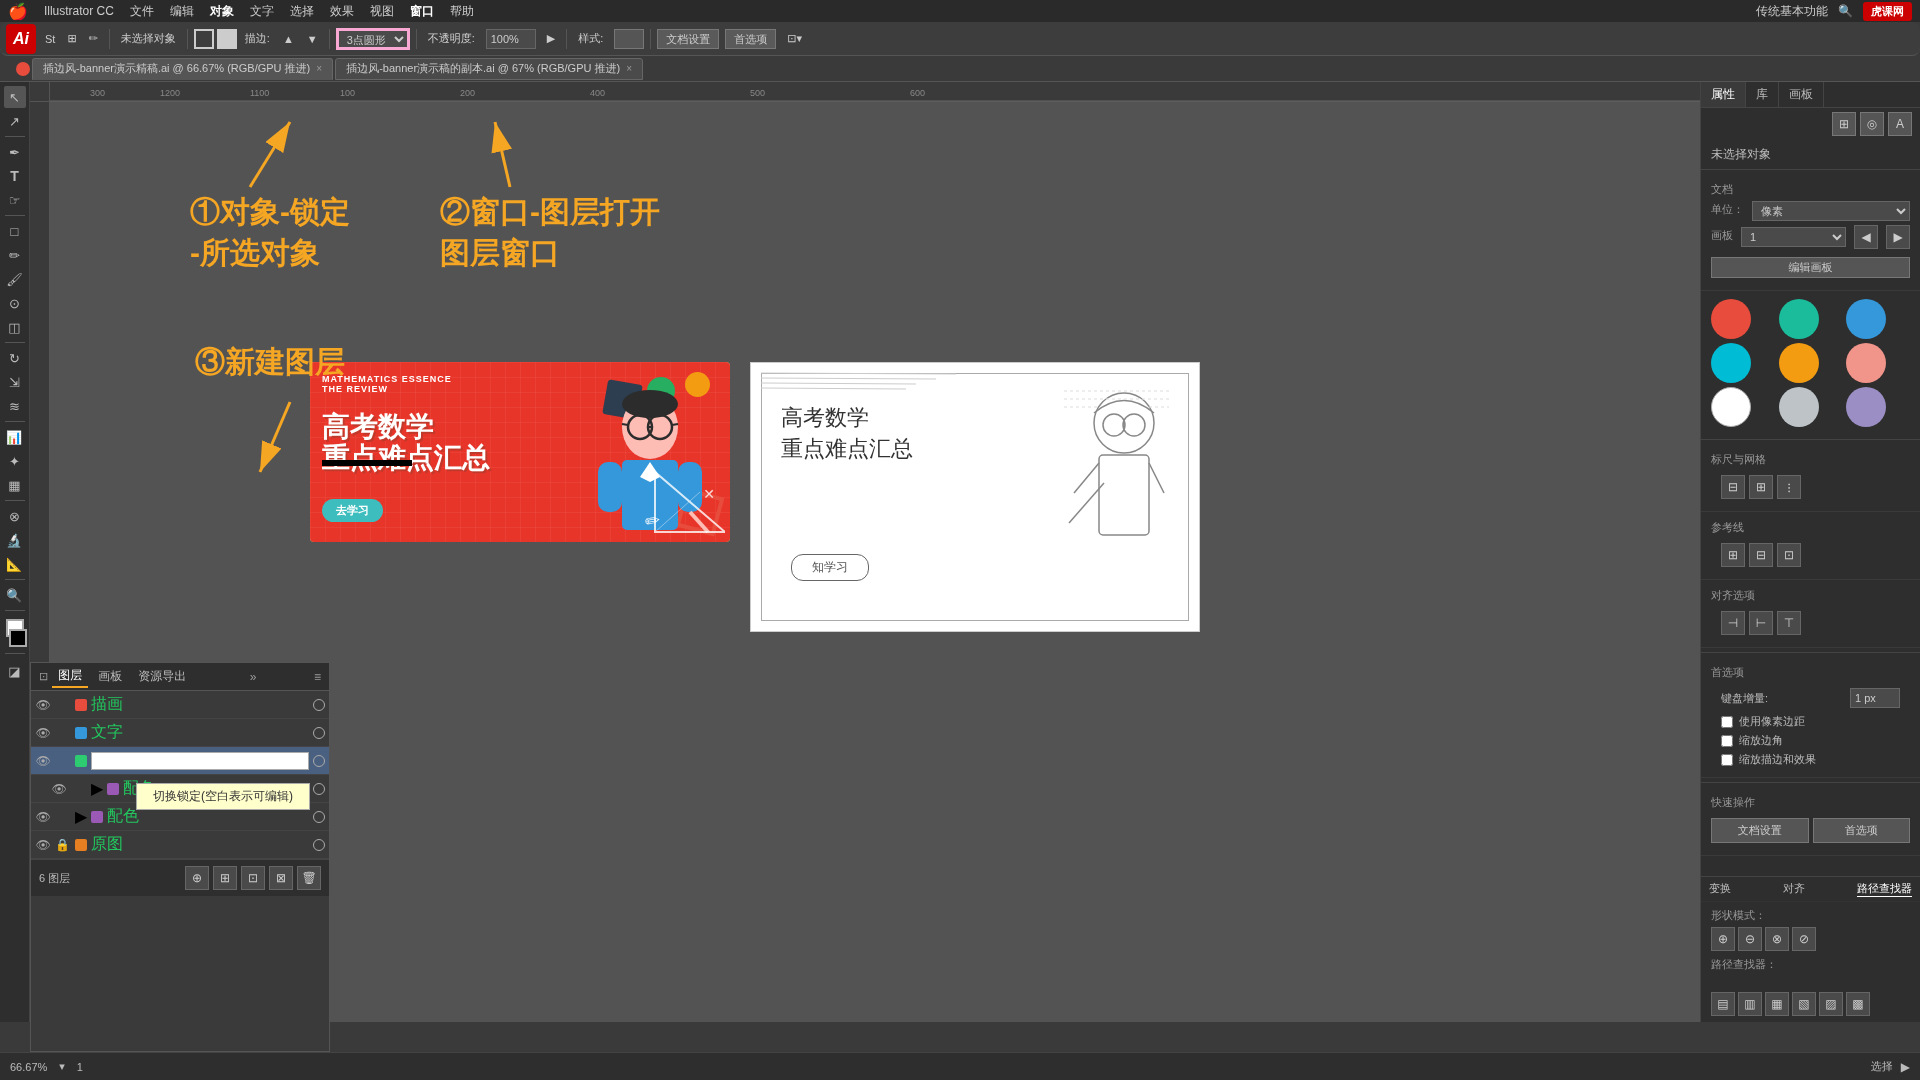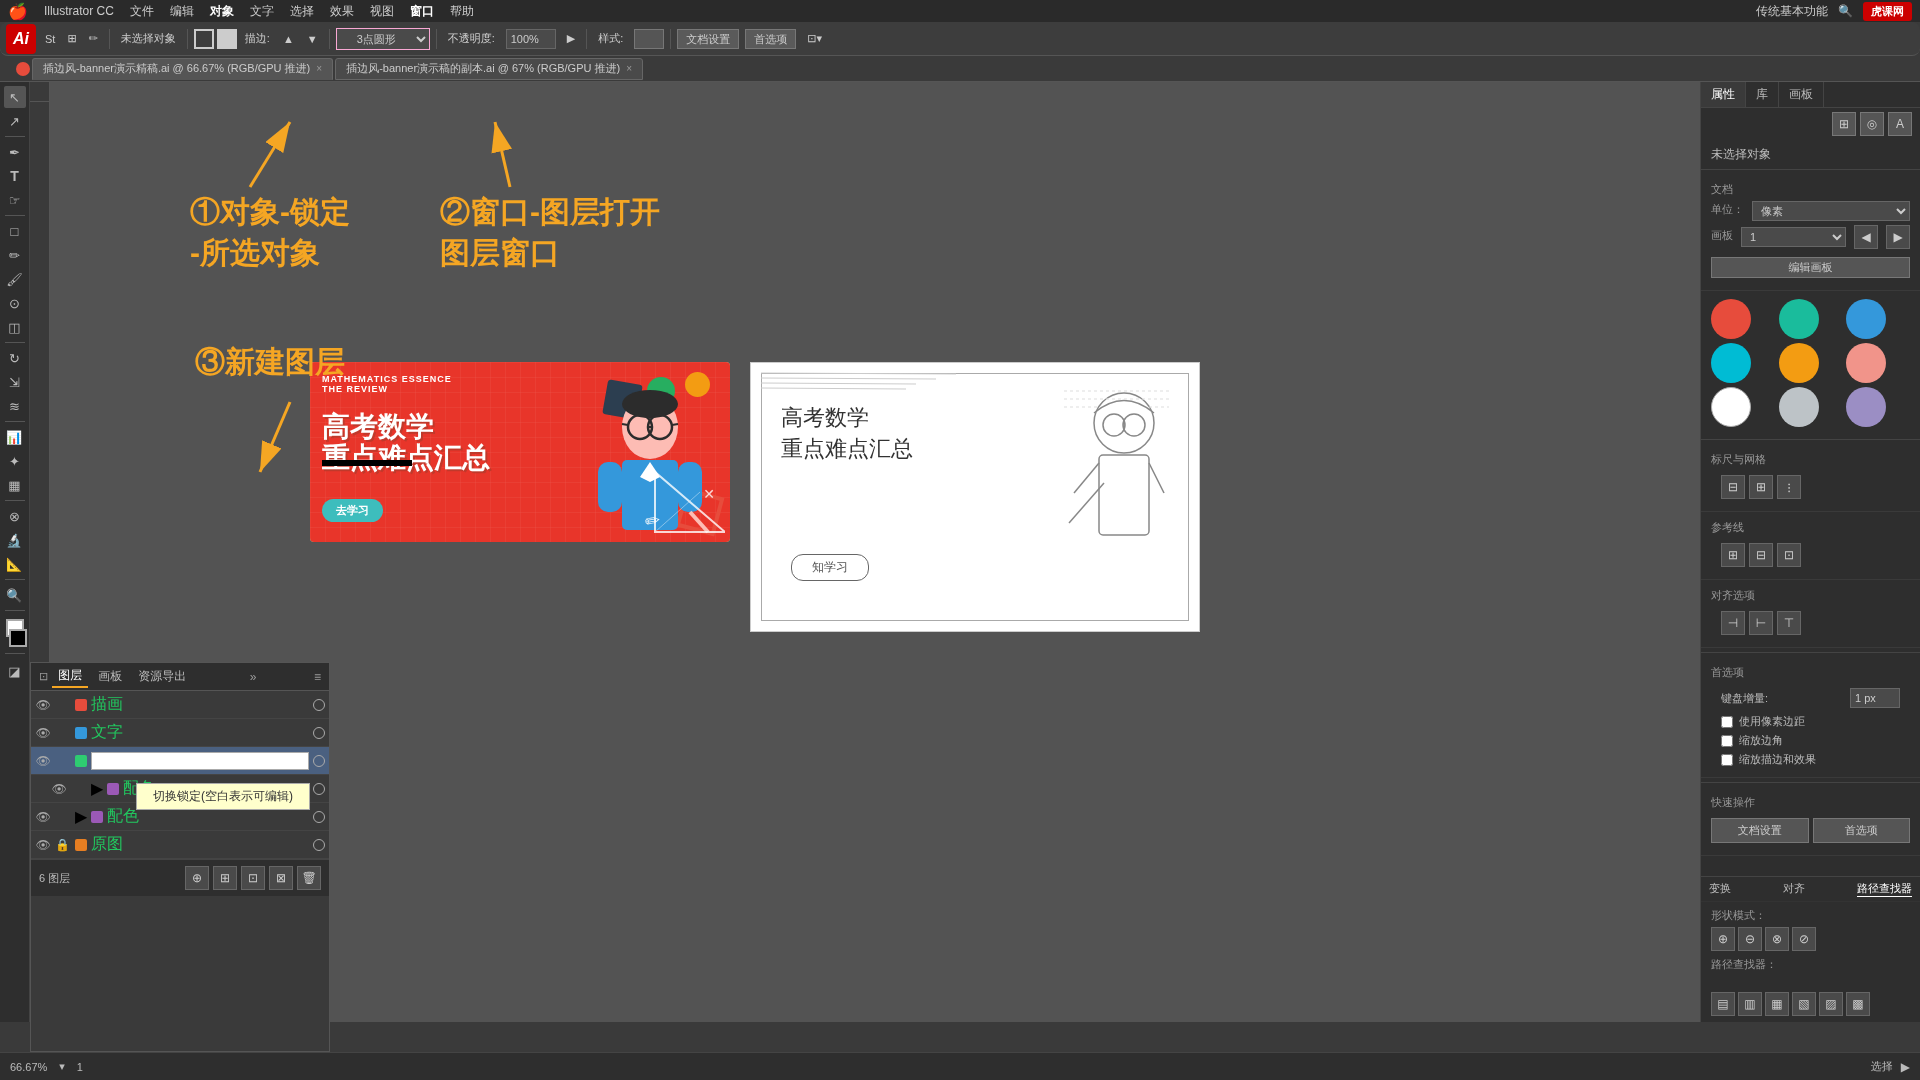--- a/index.html
+++ b/index.html
@@ -52,24 +52,24 @@
       color: #ccc;
       font-size: 11px;
       padding: 2px 5px;
       cursor: pointer;
       background: transparent;
       border: none;
     }
     .toolbar-sep { width: 1px; height: 20px; background: #555; }
     .toolbar-select {
       background: #4a4a4a;
-      border: 1px solid #f9a8d4;
+      border: 3px solid #f9a8d4;
       color: #ccc;
       font-size: 11px;
-      padding: 2px 16px;
+      padding: 2px 4px;
       height: 22px;
     }
     .props-input {
       background: #4a4a4a;
       border: 1px solid #666;
       color: #ccc;
       font-size: 11px;
       padding: 1px 4px;
       height: 20px;
       width: 60px;
@@ -548,20 +548,34 @@
     <div style="width:18px;height:18px;border:2px solid #aaa;background:white;margin-top:4px;"></div>
     <div style="width:18px;height:18px;border:2px solid #aaa;background:black;margin-top:-10px;margin-left:6px;"></div>
     <div style="height:1px;width:20px;background:#555;margin:4px 0;"></div>
     <div class="tool-btn">◪</div>
   </div>
 
   <div class="canvas-area">
 
     <div class="ruler-corner"></div>
 
+    <div class="ruler-h">
+      <svg width="100%" height="20" style="position:absolute;top:0;left:0;">
+        <line x1="0" y1="19" x2="100%" y2="19" stroke="#666" stroke-width="1"></line>
+
+        <text x="40" y="14" fill="#888" font-size="9">300</text>
+        <text x="110" y="14" fill="#888" font-size="9">1200</text>
+        <text x="200" y="14" fill="#888" font-size="9">1100</text>
+        <text x="290" y="14" fill="#888" font-size="9">100</text>
+        <text x="410" y="14" fill="#888" font-size="9">200</text>
+        <text x="540" y="14" fill="#888" font-size="9">400</text>
+        <text x="700" y="14" fill="#888" font-size="9">500</text>
+        <text x="860" y="14" fill="#888" font-size="9">600</text>
+      </svg>
+    </div>
 
     <div class="ruler-v"></div>
 
     <div class="canvas-content">
 
       <div class="annotation" style="left:140px;top:90px;font-size:30px;">
         <span>①对象-锁定</span><br>
         <span>-所选对象</span>
       </div>
 

